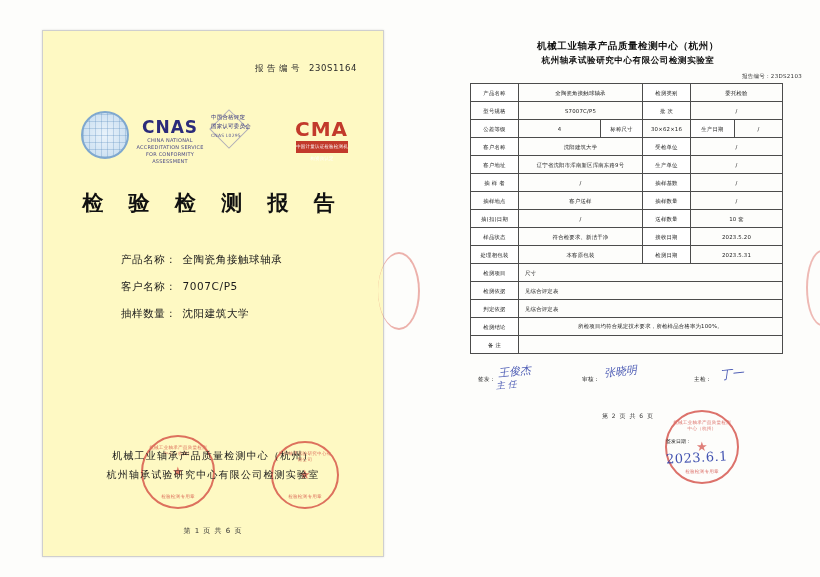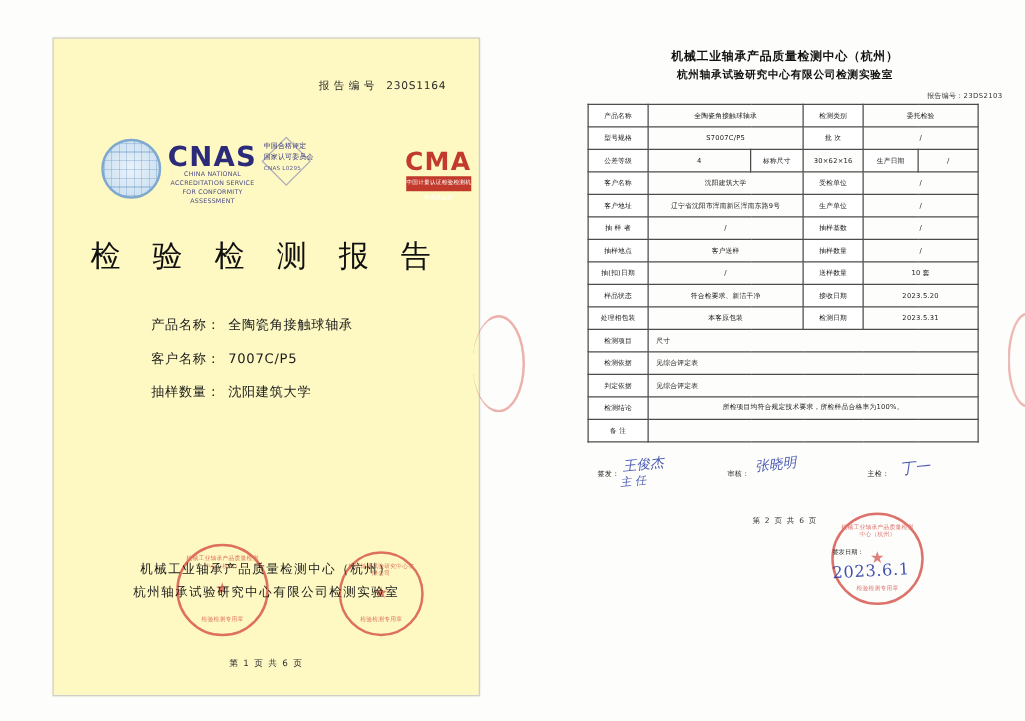--- a/index.html
+++ b/index.html
@@ -68,21 +68,21 @@
       radial-gradient(circle at 50% 50%, #eaf3fb 0%, #cfe2f2 70%, #b4d1ea 100%);
   }
   .logo-cnas {
     position: absolute;
     left: 52px;
     top: 8px;
     width: 74px;
     text-align: center;
   }
   .logo-cnas .big {
-    font-size: 22px;
+    font-size: 17px;
     font-weight: bold;
     color: #2b2b7a;
     letter-spacing: 1px;
     line-height: 20px;
   }
   .logo-cnas .sub {
     font-size: 5px;
     color: #4a4a86;
     letter-spacing: 0.2px;
     line-height: 7px;
@@ -112,21 +112,20 @@
     border: 1.5px solid #6d6dae;
     transform: rotate(45deg);
     opacity: 0.55;
   }
   .logo-mma {
     position: absolute;
     left: 214px;
     top: 4px;
     width: 54px;
     height: 44px;
-    margin-left: 29px;
   }
   .logo-mma .mma-text {
     position: absolute;
     left: 0;
     top: 4px;
     font-size: 20px;
     font-weight: bold;
     color: #c23a2b;
     letter-spacing: 1px;
   }
@@ -143,22 +142,22 @@
     text-align: center;
     letter-spacing: 0.2px;
   }
 
   .cover-title {
     position: absolute;
     left: 0;
     right: 0;
     top: 158px;
     text-align: center;
-    font-size: 24px;
-    font-weight: normal;
+    font-size: 21px;
+    font-weight: bold;
     letter-spacing: 9px;
     color: #111111;
     font-family: "DejaVu Sans", "Liberation Sans", sans-serif;
   }
 
   .cover-fields {
     position: absolute;
     left: 78px;
     top: 222px;
     width: 240px;

